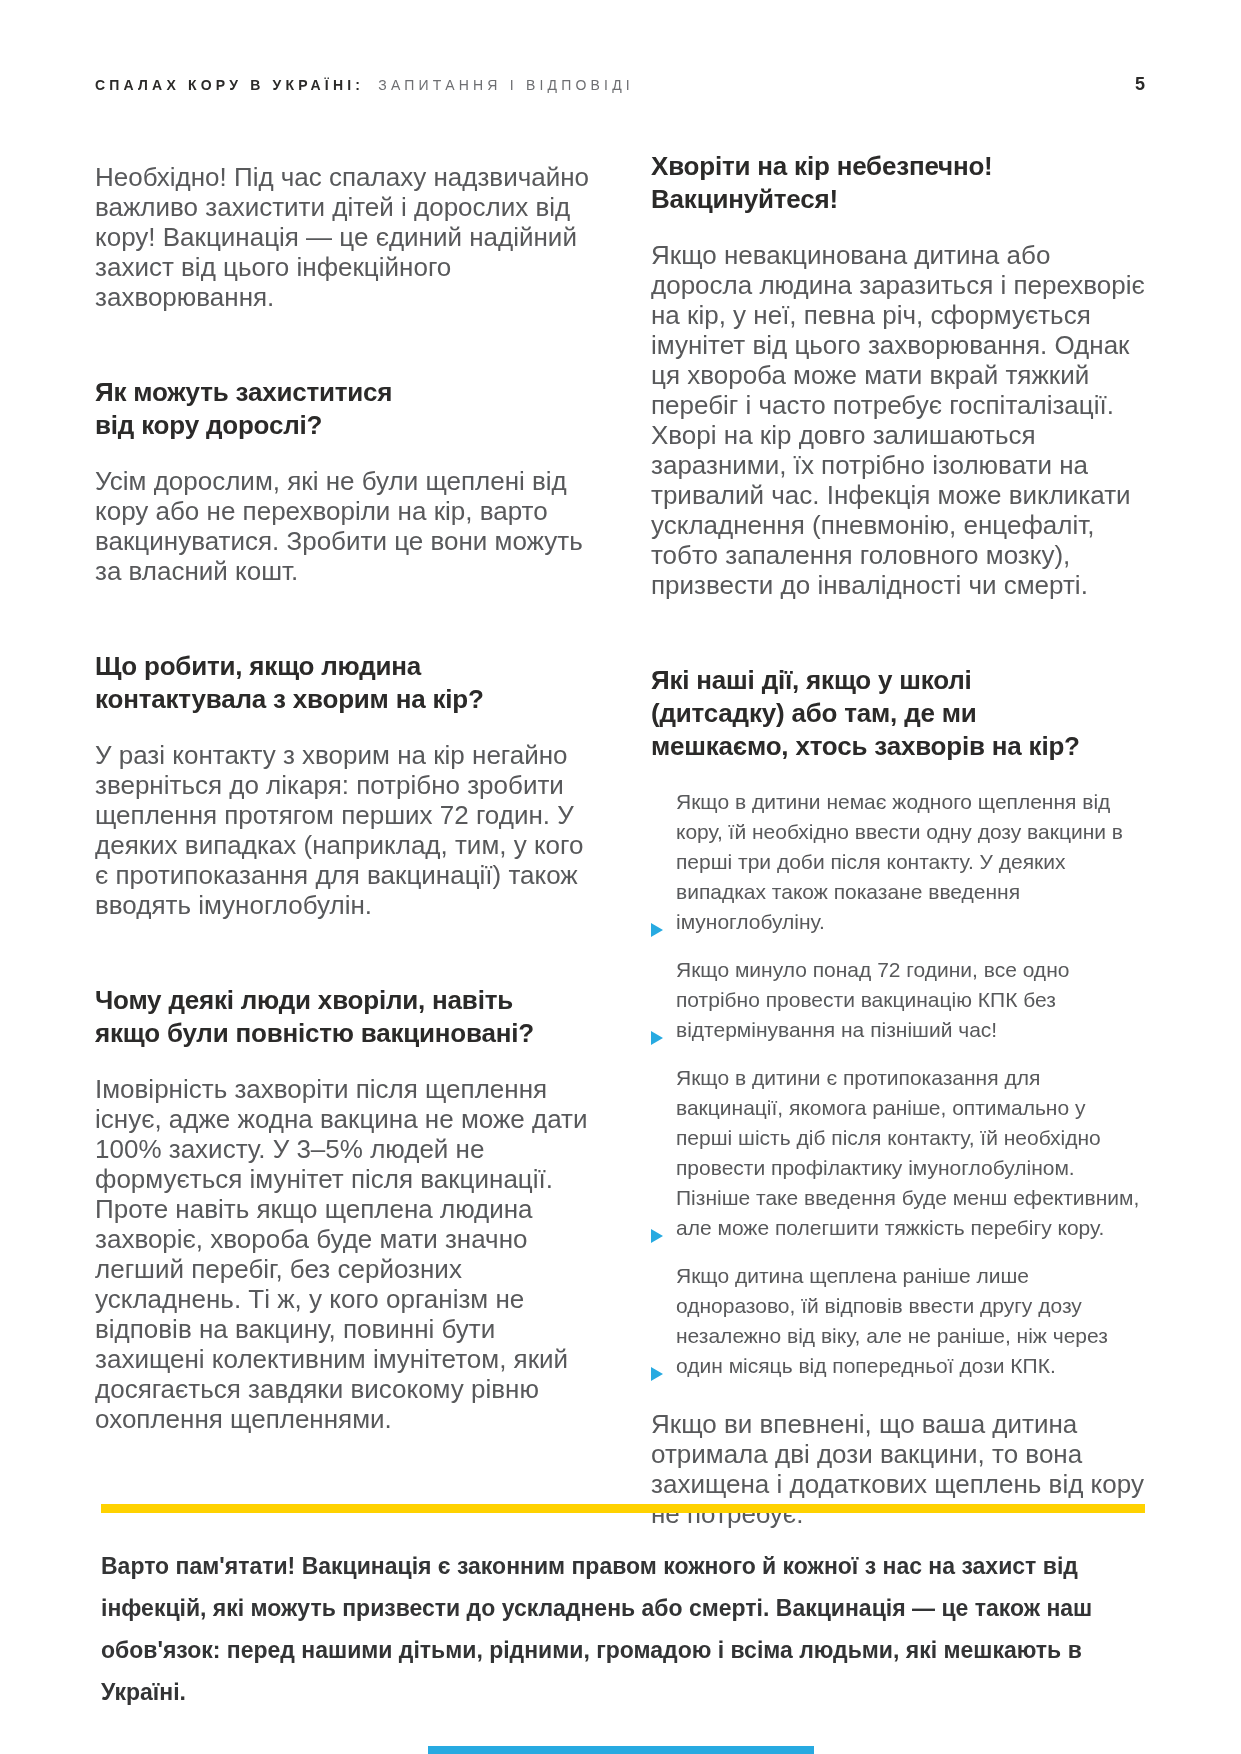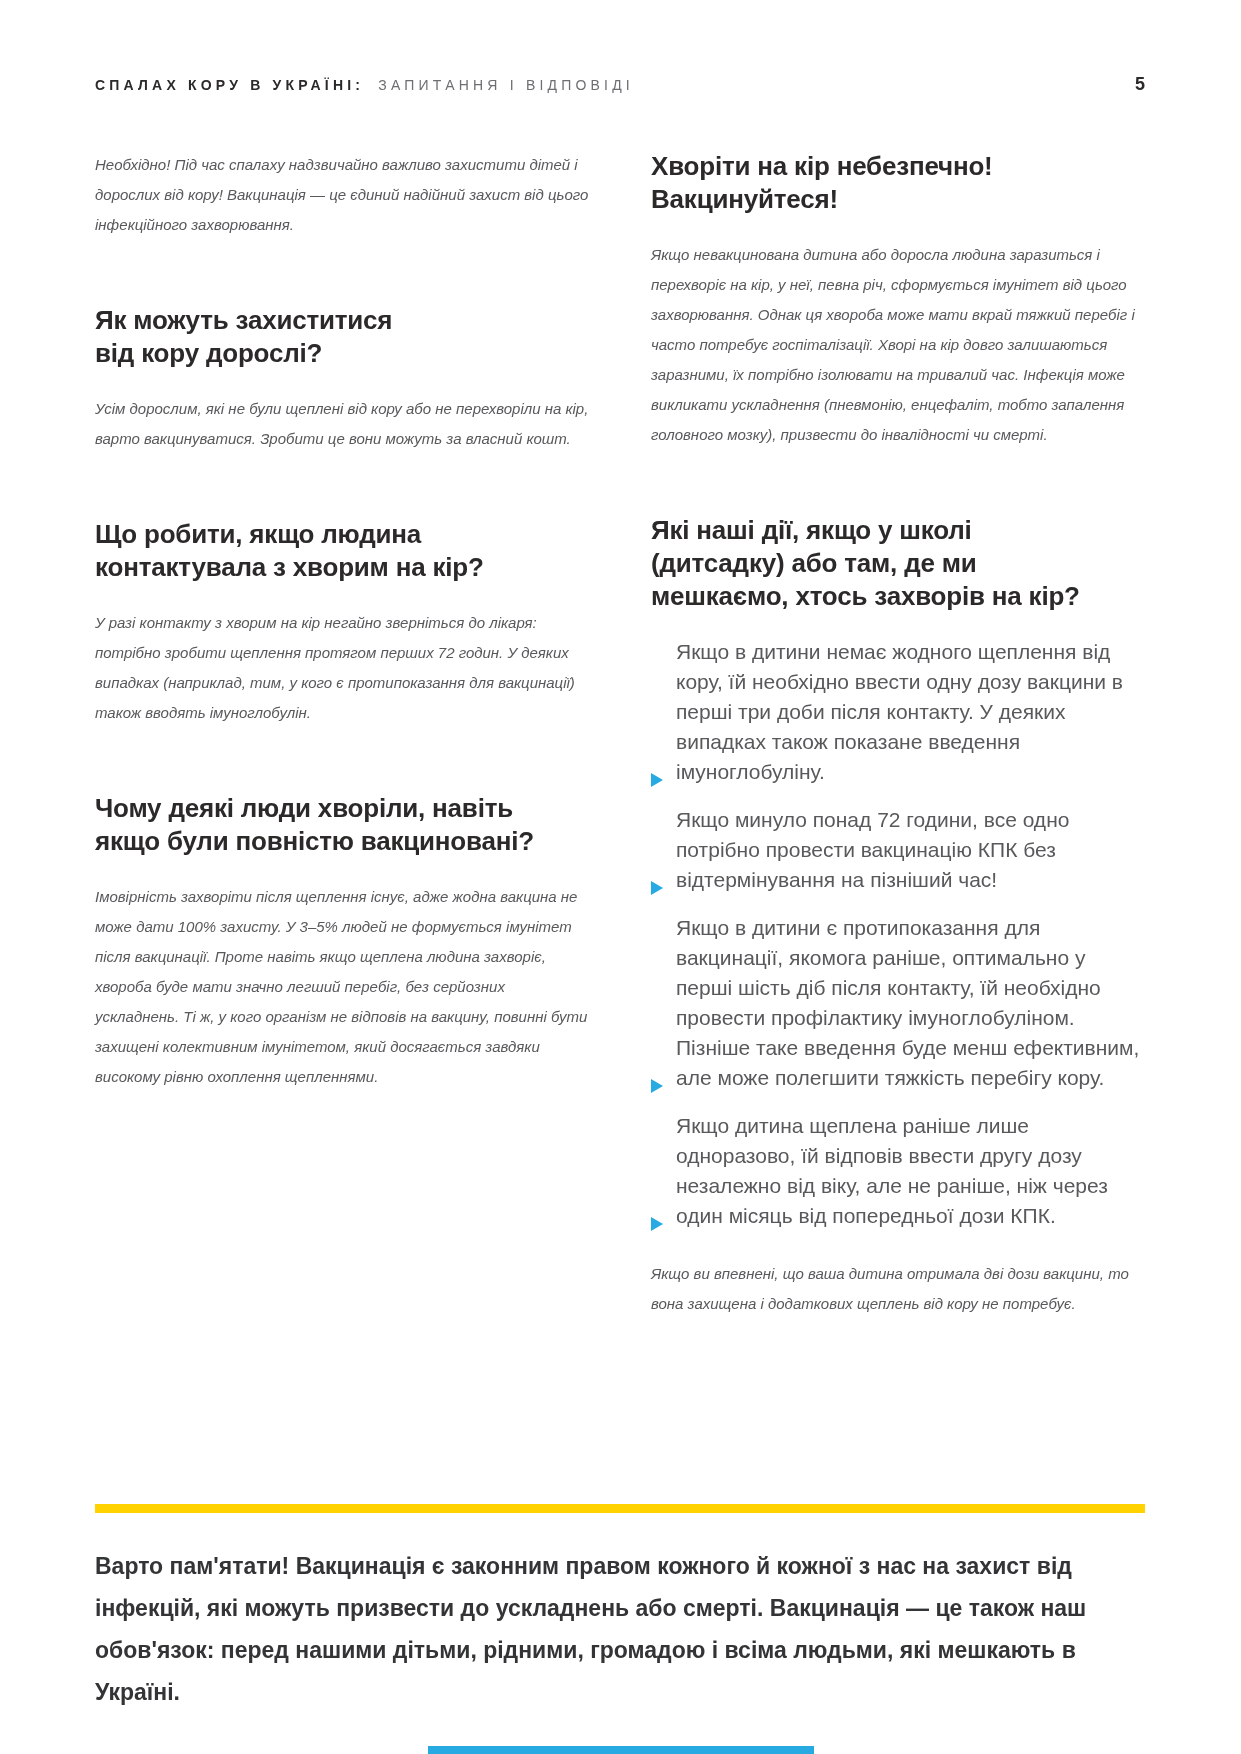--- a/index.html
+++ b/index.html
@@ -38,42 +38,41 @@
   }
   .qa + .qa{margin-top:64px;}
   h2.qa-heading{
     margin:0 0 24px 0;
     font-size:26px;line-height:33px;font-weight:700;
     color:var(--heading-text);
     white-space:pre-line;
     letter-spacing:-0.2px;
   }
   p.qa-paragraph{
-    margin:0 0 22px 0;
-    font-size:15px;line-height:30px;font-weight:400;
+    margin:12px 0 22px 0;
+    font-size:26px;line-height:30px;font-weight:400;
     color:var(--body-text);
-    font-style:italic;
   }
   p.qa-paragraph:last-child{margin-bottom:0;}
 
   
   ul.bullets{list-style:none;margin:2px 0 0 0;padding:0;display:flex;flex-direction:column;gap:18px;}
   li.bullet{display:flex;gap:13px;align-items:flex-end;}
   .tri{
     flex:none;margin-top:7px;
     width:0;height:0;
     border-left:12px solid var(--accent-blue);
     border-top:7px solid transparent;
     border-bottom:7px solid transparent;
   }
   .bullet-text{font-size:21px;line-height:30px;color:var(--body-text);}
   p.closing{margin-top:28px;}
 
   
-  .page-footer{position:absolute;left:95px;right:96px;top:1504px;}
+  .page-footer{position:absolute;left:101px;right:96px;top:1504px;}
   .rule{height:9px;background:var(--accent-yellow);}
   p.footer-note{
     margin:32px 0 0 0;
     font-size:23px;line-height:42px;font-weight:700;
     color:var(--footer-text);
   }
   .bottom-bar{
     position:absolute;bottom:0;left:428px;
     width:386px;height:8px;
     background:var(--accent-blue);

